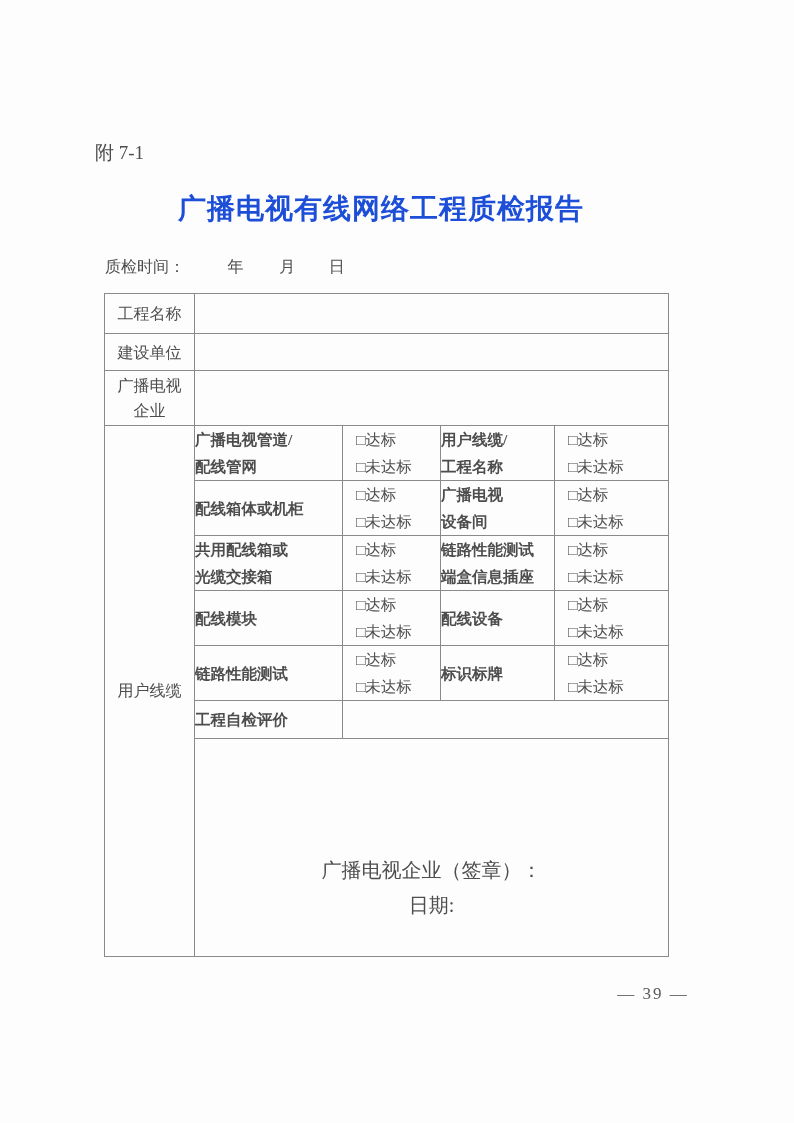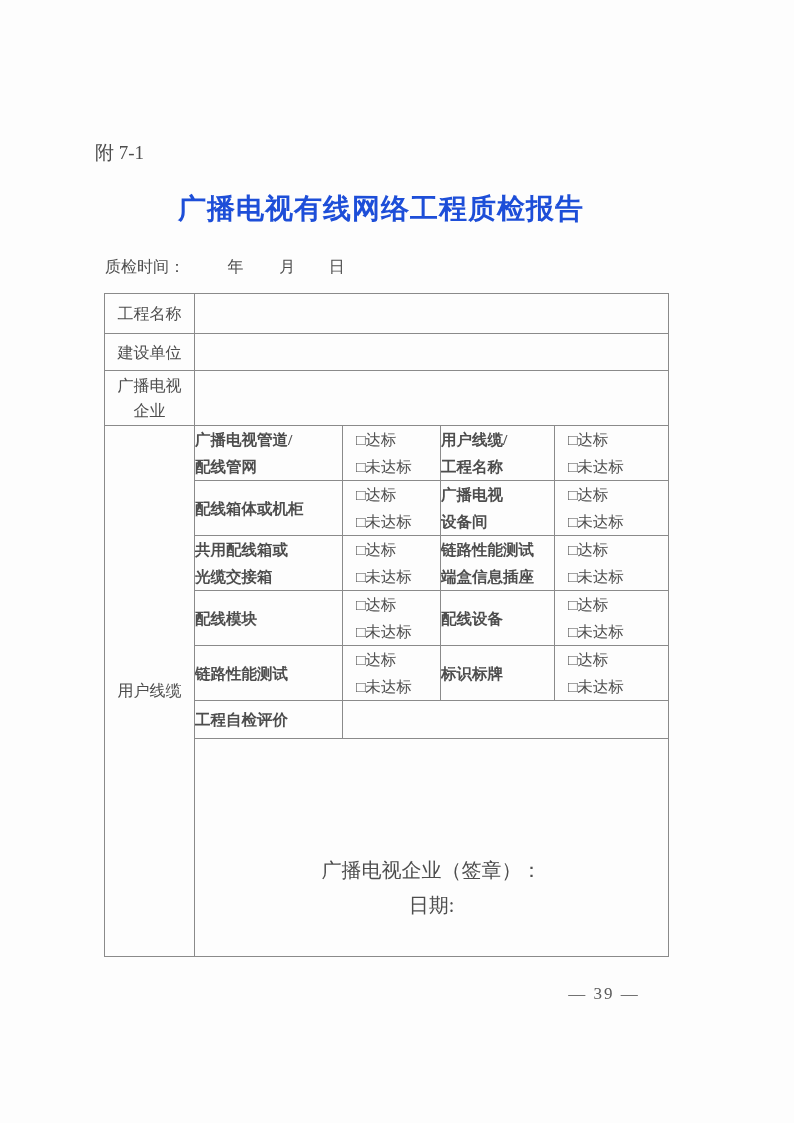--- a/index.html
+++ b/index.html
@@ -79,21 +79,21 @@
     text-align: center;
     padding-top: 80px;
     font-size: 20px;
     line-height: 20px;
   }
   .sign-line { display: block; }
   .date-line { display: block; margin-top: 15px; }
 
   .page-number {
     position: absolute;
-    left: 544px; top: 984px;
+    left: 593px; top: 984px;
     width: 120px;
     text-align: center;
     font-size: 17px;
     color: #5a5a5a;
     letter-spacing: 2px;
   }
 </style>
 </head>
 <body>
 

